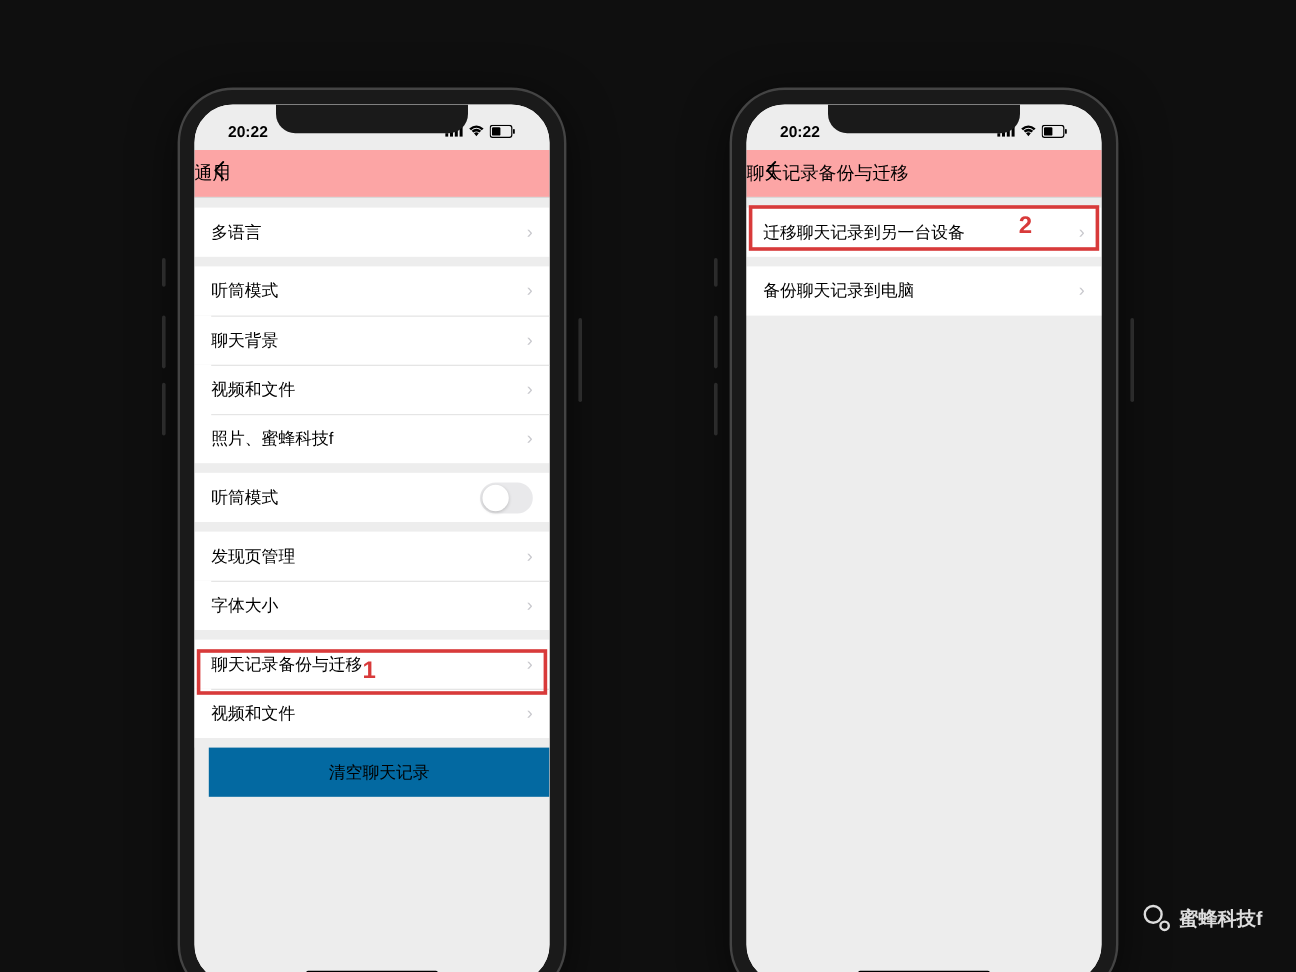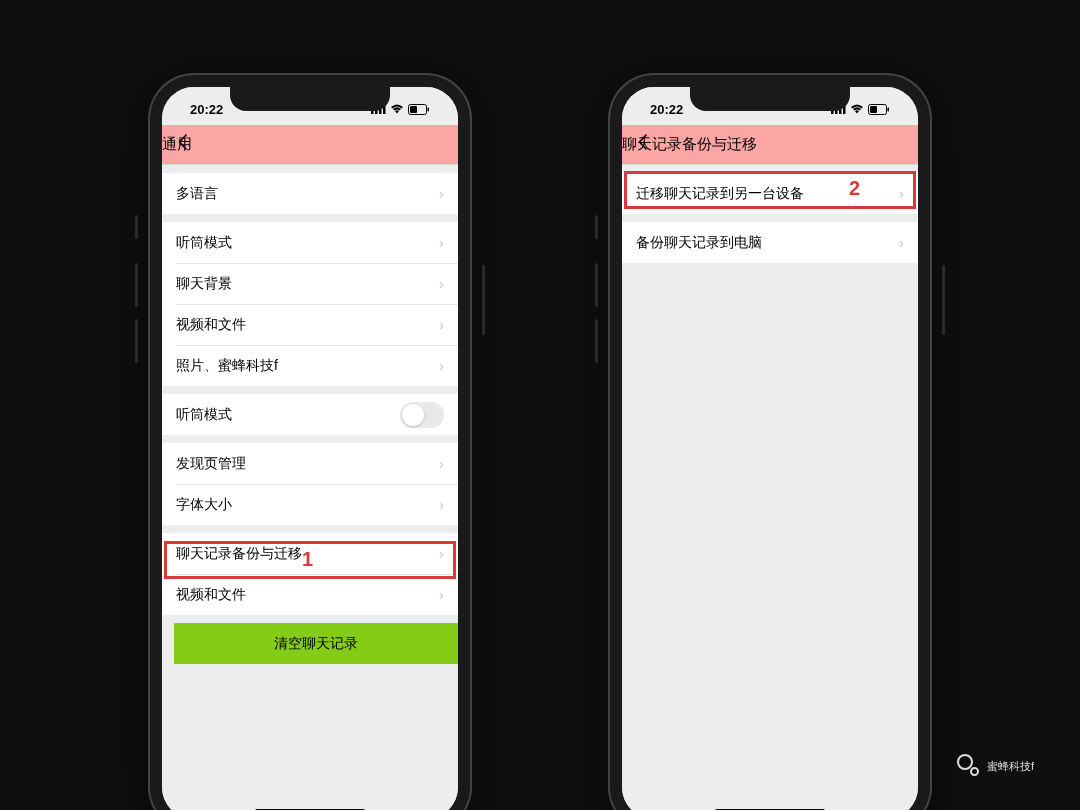--- a/index.html
+++ b/index.html
@@ -129,21 +129,21 @@
       position: absolute;
       left: 2px;
       top: 2px;
       width: 22px;
       height: 22px;
       background: #fff;
       border-radius: 50%;
       box-shadow: 0 1px 3px rgba(0,0,0,0.2);
     }
     .clear-record {
-      background: #84cc16;
+      background: #0369a1;
       height: 41px;
       display: flex;
       align-items: center;
       justify-content: center;
       font-size: 14px;
       color: #000;
       margin-left: 12px;
     }
     .highlight-red {
       position: absolute;
@@ -165,27 +165,27 @@
       transform: translateX(-50%);
       width: 110px;
       height: 4px;
       background: #000;
       border-radius: 2px;
       z-index: 8;
     }
     .watermark {
       position: absolute;
       bottom: 32px;
-      right: 46px;
+      right: 28px;
       display: flex;
       align-items: center;
       gap: 8px;
       color: #ddd;
-      font-size: 11px;
-      font-weight: 400;
+      font-size: 16px;
+      font-weight: 700;
     }
     .wm-icon {
       width: 24px;
       height: 24px;
       position: relative;
     }
     .wm-icon .big {
       position: absolute;
       width: 16px;
       height: 16px;

